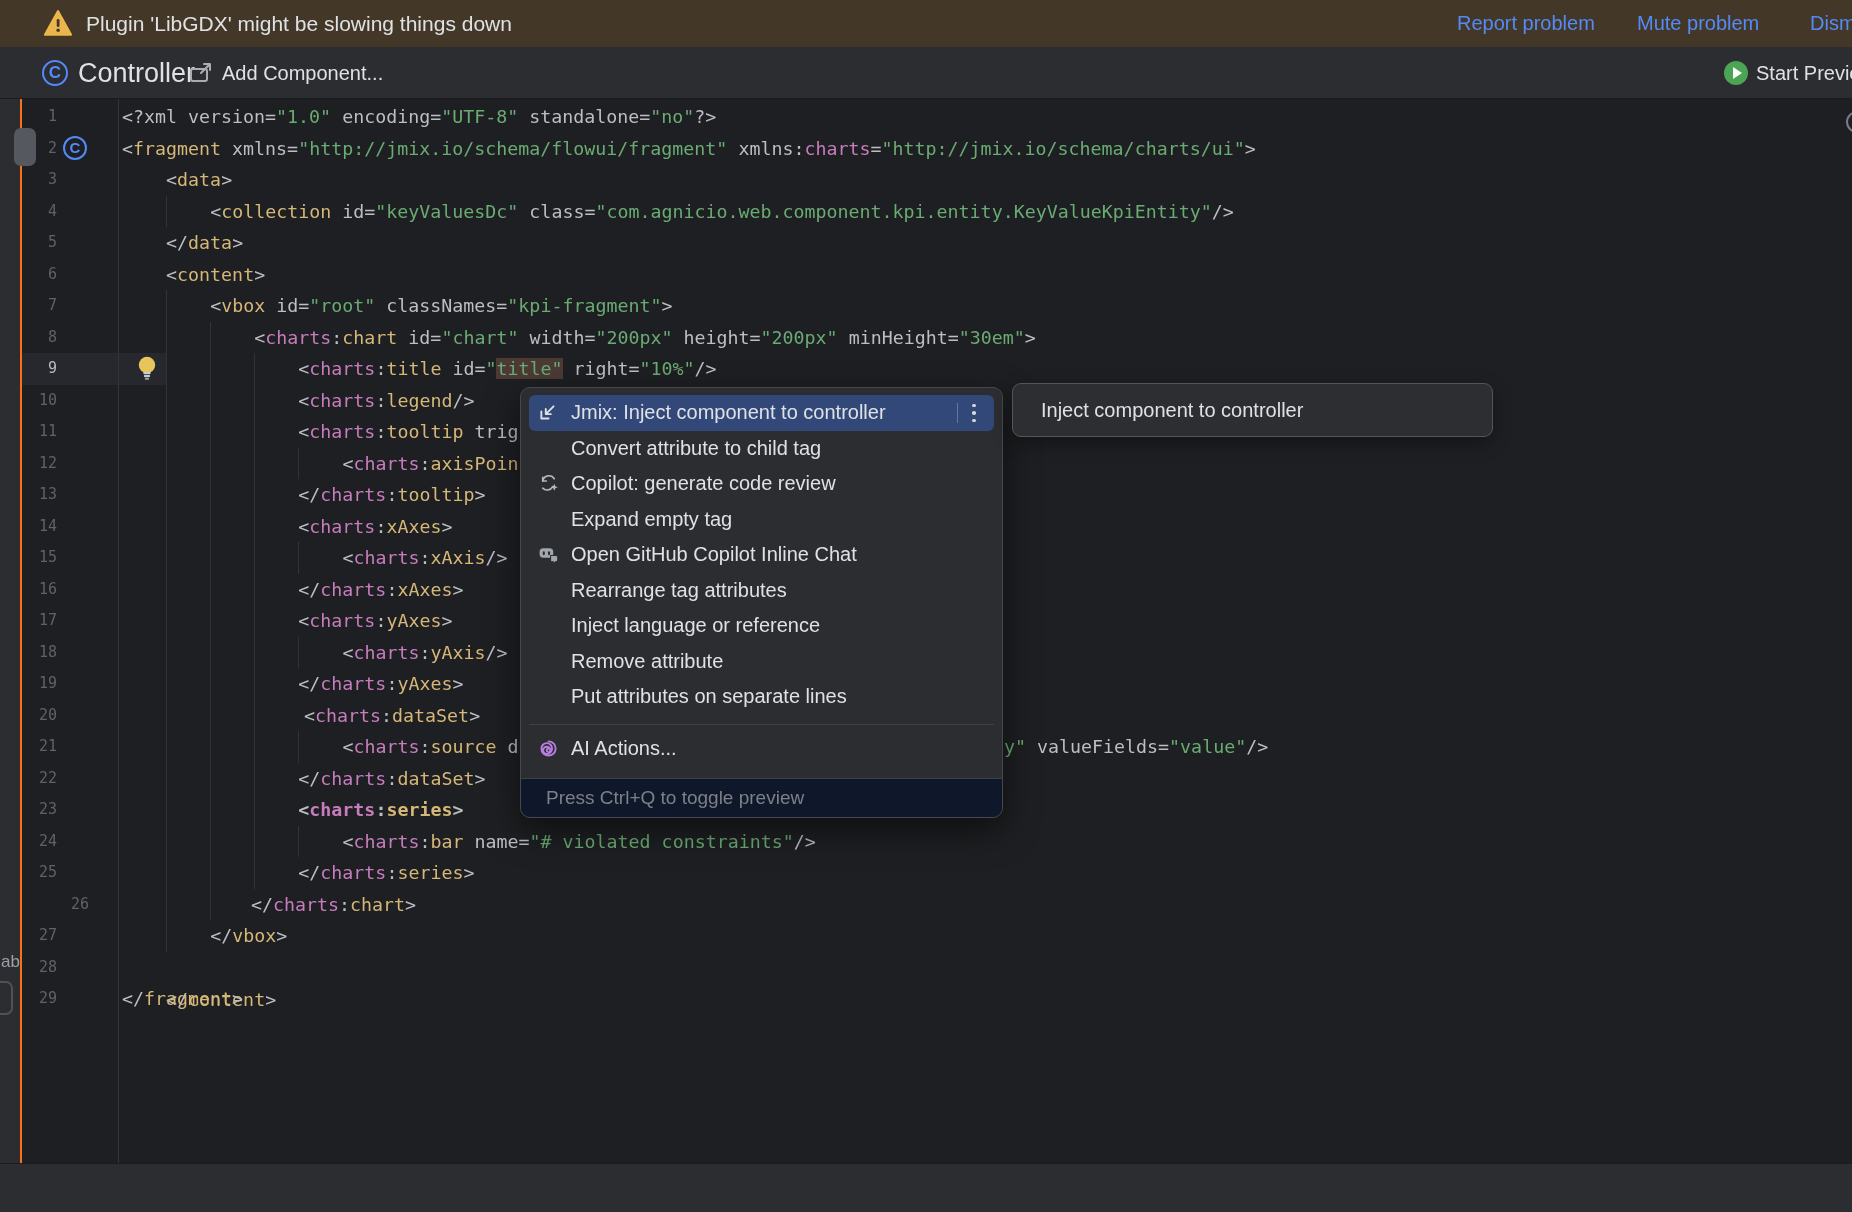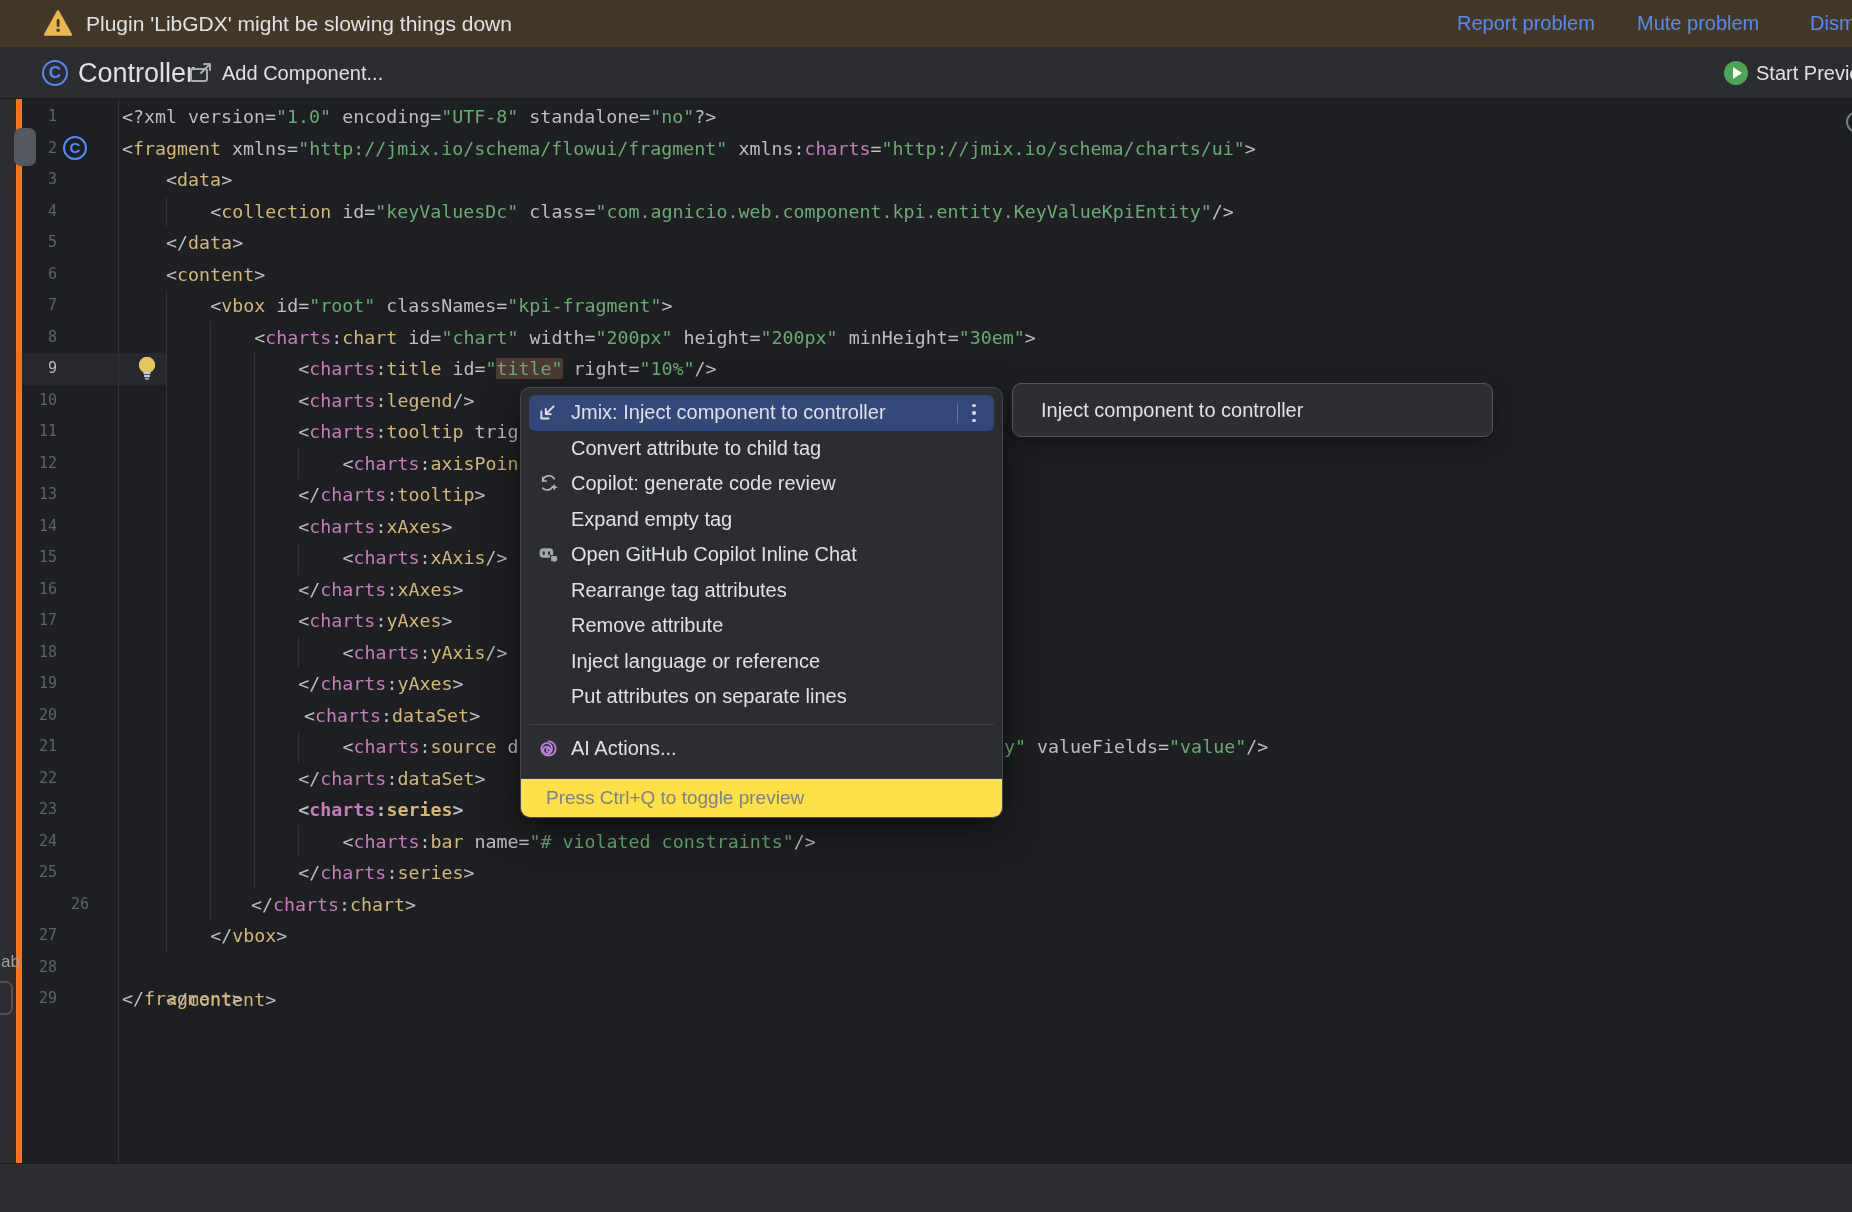--- a/index.html
+++ b/index.html
@@ -20,21 +20,21 @@
     color:#548af7;font-size:17px;font-weight:bold;text-align:center;line-height:22px;}
   .ctl-label{position:absolute;left:78px;top:0;line-height:52px;font-size:27px;color:#dfe1e5;}
   .addc-icon{position:absolute;left:188px;top:13px;width:26px;height:26px;}
   .addc-label{position:absolute;left:222px;top:0;line-height:52px;font-size:20px;color:#dfe1e5;}
   .startp{position:absolute;left:1724px;top:0;height:52px;white-space:nowrap;cursor:pointer;}
   .startp .play{position:absolute;left:0;top:14px;width:24px;height:24px;border-radius:50%;background:#4ca554;}
   .startp .play:before{content:"";position:absolute;left:9px;top:6px;border-left:9px solid #fff;border-top:6px solid transparent;border-bottom:6px solid transparent;}
   .startp .sp-label{position:absolute;left:32px;top:0;line-height:52px;font-size:20px;color:#dfe1e5;}
   
   .editor{position:absolute;left:0;top:99px;width:1852px;height:1064px;background:#1e1f22;}
-  .stripe{position:absolute;left:0;top:0;width:22px;height:1064px;background:#2b2d30;border-right:6px solid #f97316;box-sizing:border-box;}
+  .stripe{position:absolute;left:0;top:0;width:22px;height:1064px;background:#2b2d30;border-right:2px solid #f97316;box-sizing:border-box;}
   .stripe-thumb{position:absolute;left:14px;top:29px;width:22px;height:38px;background:#55585e;border-radius:7px;}
   .stripe-label{position:absolute;left:1px;top:853px;font-size:17px;color:#9aa0a8;}
   .stripe-btn{position:absolute;left:-11px;top:882px;width:20px;height:30px;border:2px solid #4e5156;border-radius:7px;}
   .gutter-sep{position:absolute;left:118px;top:0;width:1px;height:1064px;background:#313438;}
   .statusbar{position:absolute;left:0;top:1163px;width:1852px;height:49px;background:#2b2d30;border-top:1px solid #1a1b1d;box-sizing:border-box;}
   .fab-sliver{position:absolute;left:1846px;top:12px;width:18px;height:18px;border:2px solid #767d86;border-radius:50%;}
   
   .code-row{position:absolute;left:0;height:31.5px;line-height:31.5px;white-space:pre;
     font-family:"DejaVu Sans Mono", monospace;font-size:18.3px;}
   .lnum{position:absolute;left:22px;width:35px;height:31.5px;line-height:31.5px;text-align:right;
@@ -52,21 +52,21 @@
   .prow{display:flex;align-items:center;height:35.5px;margin:0 8px;border-radius:6px;cursor:pointer;
     font-size:20px;color:#dfe1e5;}
   .prow .picon{width:26px;height:22px;margin-left:6px;flex:0 0 26px;display:flex;align-items:center;justify-content:center;}
   .prow .ptext{margin-left:10px;white-space:nowrap;}
   .prow.selected{background:#324878;}
   .prow .kebab{margin-left:auto;display:flex;align-items:center;height:100%;}
   .prow .kdiv{width:1px;height:20px;background:rgba(255,255,255,.25);margin-right:14px;}
   .prow .kdots{width:4px;margin-right:18px;display:flex;flex-direction:column;gap:4px;}
   .prow .kdots i{width:3.5px;height:3.5px;border-radius:50%;background:#d4d7dc;}
   .psep{height:1px;background:#3e4045;margin:9px 8px 6px 8px;}
-  .popup-footer{position:absolute;left:0;bottom:0;width:100%;height:39px;background:#fde047;
+  .popup-footer{position:absolute;left:0;bottom:0;width:100%;height:39px;background:#0f172a;
     border-top:1px solid #3e4045;border-radius:0 0 9px 9px;box-sizing:border-box;
     line-height:38px;padding-left:25px;font-size:19px;color:#7c8087;}
   
   .side-tip{position:absolute;left:1012px;top:383px;width:481px;height:54px;background:#2c2e32;
     border:1px solid #52555c;border-radius:9px;box-sizing:border-box;box-shadow:0 6px 18px rgba(0,0,0,.35);
     line-height:52px;padding-left:28px;font-size:20px;color:#dfe1e5;white-space:nowrap;}
 </style>
 </head>
 <body>
 
@@ -288,25 +288,25 @@
           </svg>
         </span>
         <span class="ptext">Open GitHub Copilot Inline Chat</span>
       </div>
       <div class="prow">
         <span class="picon"></span>
         <span class="ptext">Rearrange tag attributes</span>
       </div>
       <div class="prow">
         <span class="picon"></span>
+        <span class="ptext">Inject language or reference</span>
+      </div>
+      <div class="prow">
+        <span class="picon"></span>
         <span class="ptext">Remove attribute</span>
-      </div>
-      <div class="prow">
-        <span class="picon"></span>
-        <span class="ptext">Inject language or reference</span>
       </div>
       <div class="prow">
         <span class="picon"></span>
         <span class="ptext">Put attributes on separate lines</span>
       </div>
       <div class="psep"></div>
       <div class="prow">
         <span class="picon">
           <svg viewBox="0 0 20 20" width="21" height="21">
             <path d="M10 3.2 a6.8 6.8 0 1 1 -6.8 6.8 a5.1 5.1 0 1 1 5.1 5.1 a3.4 3.4 0 1 1 3.4 -3.4 a1.7 1.7 0 1 1 -1.7 -1.7" fill="none" stroke="#b87ee0" stroke-width="1.8" stroke-linecap="round"></path>

